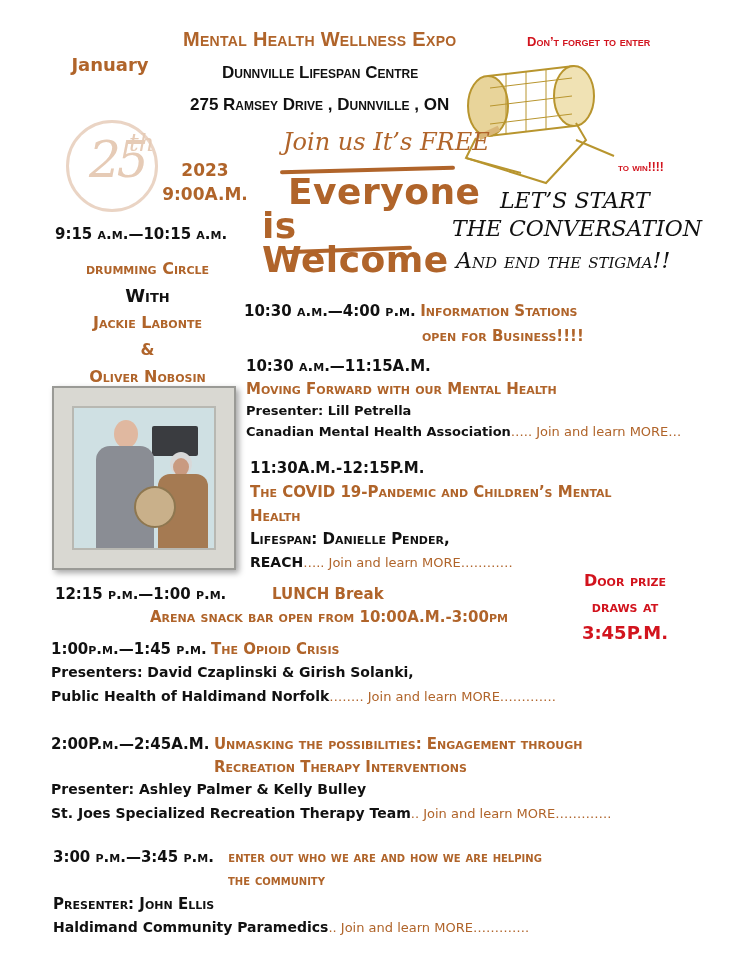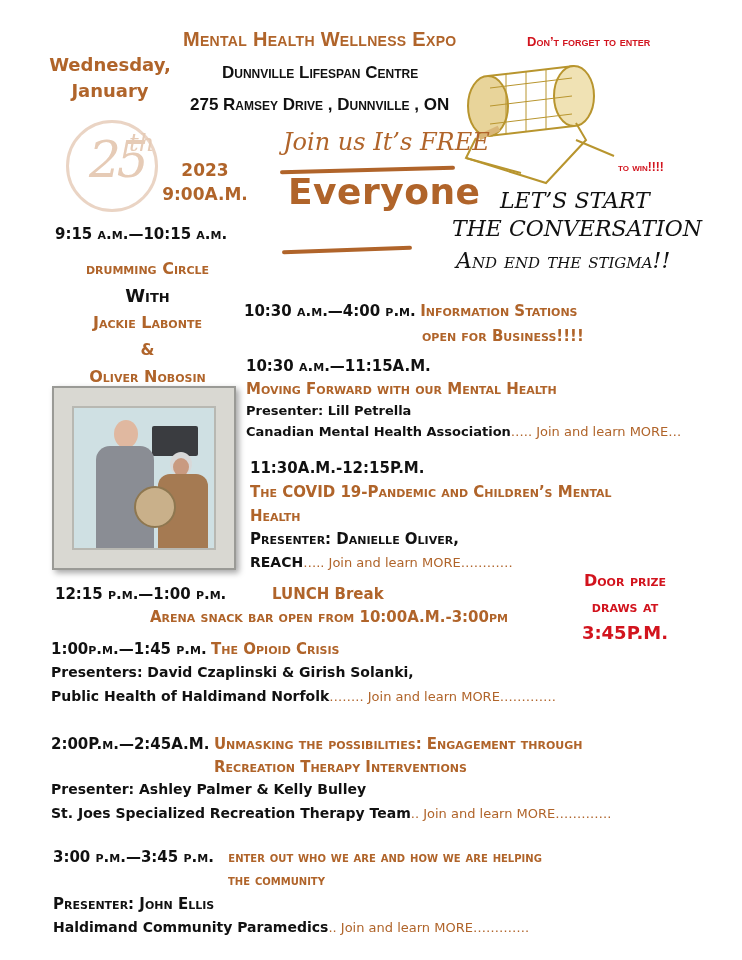--- a/index.html
+++ b/index.html
@@ -69,36 +69,36 @@
       <path d="M44 40 L126 30 M44 58 L126 48 M44 76 L126 66" stroke-width="1"></path>
       <path d="M30 90 L20 110 L100 135 L140 92 L130 75"></path>
       <path d="M20 110 L75 125"></path>
       <path d="M130 92 L168 108"></path>
     </g>
     <rect x="32" y="82" width="22" height="6" fill="#d9b677" transform="rotate(-25 43 85)"></rect>
   </svg>
 </div>
 
 <div class="abs brown cal" id="date-day">
-  <div>Wednesday,</div>
   <div>January</div>
 </div>
 <div class="abs" id="badge-25">
   <span class="num">25</span>
   <span class="sup">th</span>
 </div>
 <div class="abs brown cal" id="year-time">
   <div>2023</div>
   <div>9:00A.M.</div>
 </div>
 
 <div class="abs brown script" id="join-free">Join us It’s FREE</div>
 <div class="abs" id="rule-top"></div>
 <div class="abs brown" id="everyone">
   <span class="l1">Everyone</span>
+  <span class="l2">is Welcome</span>
 </div>
 <div class="abs" id="rule-bot"></div>
 
 <div class="abs black script" id="conv-1">LET’S START</div>
 <div class="abs black script" id="conv-2">THE CONVERSATION</div>
 <div class="abs black script" id="conv-3" style="font-variant: small-caps; text-align: center;">And end the stigma!!</div>
 
 <div class="abs black cal" id="drum-time" style="font-variant: small-caps;"><span>9:15 a.m.—10:15 a.m.</span></div>
 <div class="abs" id="left-col">
   <div class="brown cal sc">drumming Circle</div>
@@ -132,21 +132,21 @@
 <div class="row black cal t" style="left:246px;top:357px;font-variant: small-caps;">10:30 a.m.—11:15A.M.</div>
 <div class="row brown cal sc s" style="left:246px;top:380px;">Moving Forward with our Mental Health</div>
 <div class="row black cal" style="left:246px;top:403px;font-size:13px;">Presenter:  Lill Petrella</div>
 <div class="row" style="left:246px;top:424px;font-size:13px;">
   <span class="black cal">Canadian Mental Health Association</span><span class="brown cal" style="font-weight:normal">….. Join and learn MORE…</span>
 </div>
 
 <div class="row black cal t" style="left:250px;top:459px;">11:30A.M.-12:15P.M.</div>
 <div class="row brown cal sc s" style="left:250px;top:483px;">The COVID 19-Pandemic and Children’s Mental</div>
 <div class="row brown cal sc s" style="left:250px;top:507px;">Health</div>
-<div class="row black cal sc s" style="left:250px;top:530px;">Presenter: Danielle Oliver,</div>
+<div class="row black cal sc s" style="left:250px;top:530px;">Lifespan: Danielle Pender,</div>
 <div class="row" style="left:250px;top:554px;font-size:14px;">
   <span class="black cal">REACH</span><span class="brown cal" style="font-weight:normal;font-size:13px">….. Join and learn MORE…………</span>
 </div>
 
 <div class="row black cal t" style="left:55px;top:585px;font-variant: small-caps;">12:15 p.m.—1:00 p.m.</div>
 <div class="row brown cal s" style="left:272px;top:585px;">LUNCH Break</div>
 <div class="row brown cal sc s" style="left:150px;top:608px;">Arena snack bar open from 10:00A.M.-3:00pm</div>
 
 <div class="abs red cal sc" style="left:560px;top:568px;width:130px;text-align:center;font-size:16px;line-height:26px;white-space:normal;">
   <div>Door prize</div>

